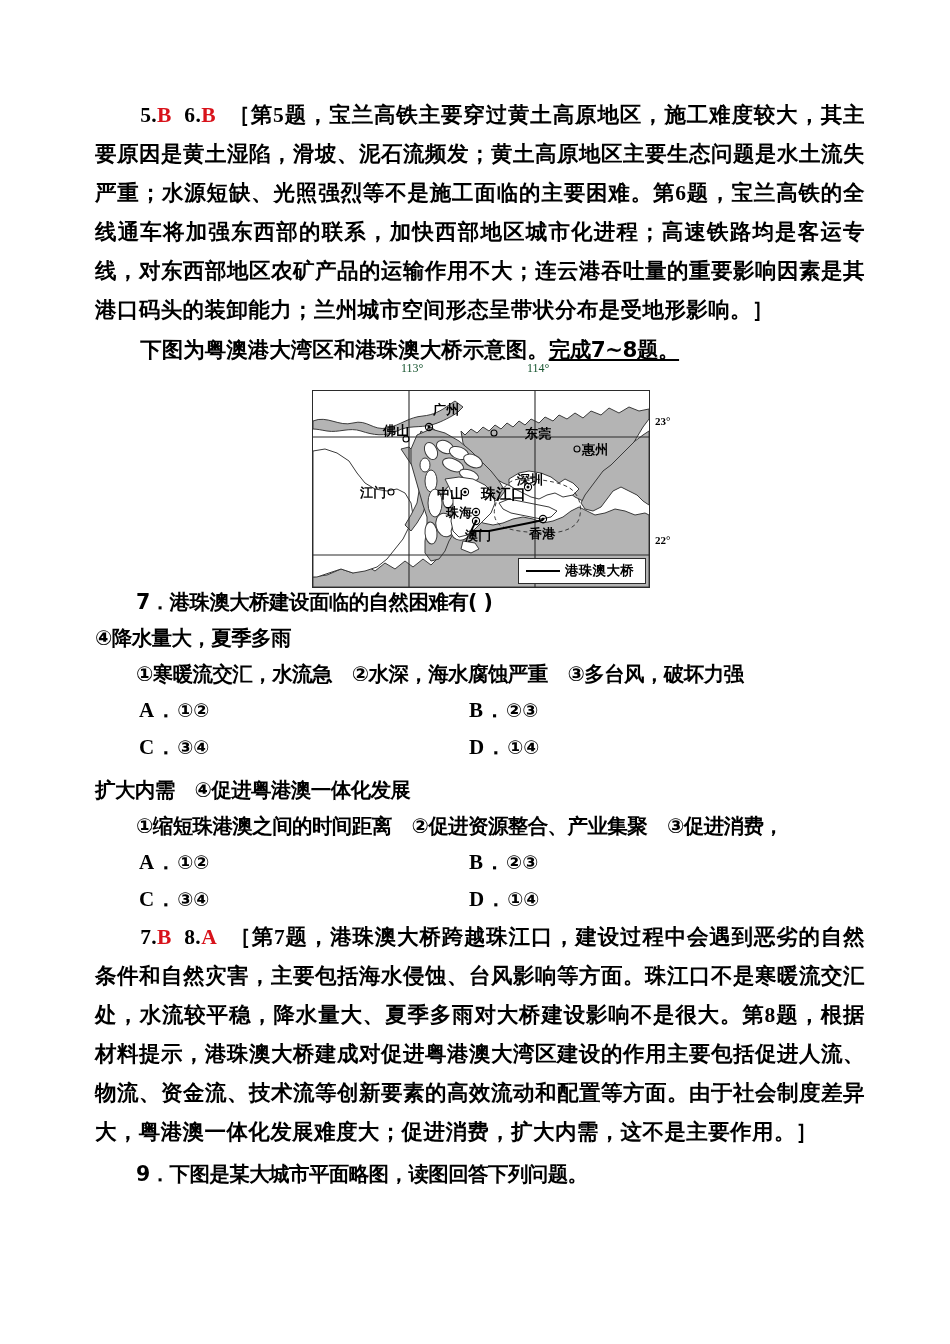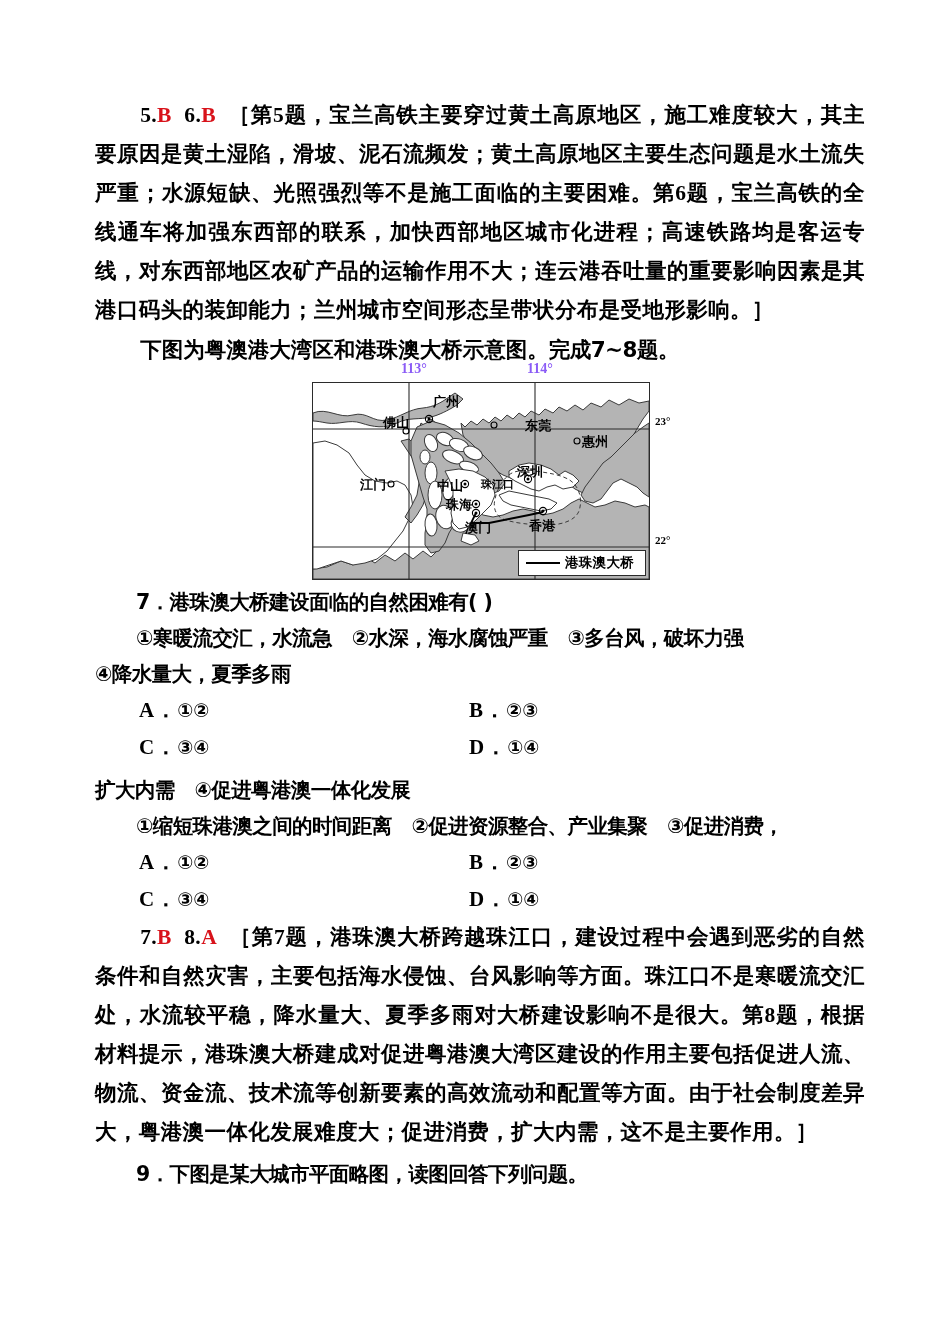--- a/index.html
+++ b/index.html
@@ -54,20 +54,21 @@
   .lead {
     font-size: 21.5px;
     line-height: 39px;
     text-indent: 2.1em;
     font-weight: 700;
   }
   .lead .strong {
     font-family: "DejaVu Sans", "Liberation Sans", sans-serif;
     font-weight: 700;
     letter-spacing: -0.5px;
+    text-decoration: underline;
   }
 
   
   .q-block { margin-top: 6px; }
   .q-stem {
     font-family: "DejaVu Sans", "Liberation Sans", sans-serif;
     font-weight: 700;
     font-size: 20.5px;
     line-height: 36px;
     text-indent: 2.0em;
@@ -113,37 +114,37 @@
     width: 360px;
   }
   .map-wrap {
     position: relative;
     width: 340px;
     height: 200px;
     margin-left: 12px;
   }
   .map-frame {
     position: absolute;
-    left: 0; top: 4px;
+    left: 0; top: 12px;
     width: 338px;
     height: 198px;
     border: 1.6px solid #2b2b2b;
     background: #fdba74;
     overflow: hidden;
     box-sizing: border-box;
     text-decoration: underline;
   }
   .map-svg { display: block; }
 
   .lon-label {
     position: absolute;
     font-family: "Liberation Serif", "DejaVu Serif", serif;
-    font-size: 14px;
-    font-weight: 700;
-    color: #8b5cf6;
+    font-size: 12px;
+    font-weight: 400;
+    color: #14532d;
     white-space: nowrap;
   }
   .lat-label {
     position: absolute;
     font-family: "Liberation Serif", "DejaVu Serif", serif;
     font-size: 11px;
     font-weight: 700;
     color: #000;
     white-space: nowrap;
   }
@@ -181,21 +182,21 @@
     font-weight: 700;
     font-size: 13px;
     color: #000;
     white-space: nowrap;
     letter-spacing: 0.2px;
   }
   .bay-label {
     position: absolute;
     font-family: "Liberation Serif", "DejaVu Serif", serif;
     font-weight: 700;
-    font-size: 11px;
+    font-size: 15px;
     color: #000;
     white-space: nowrap;
   }
 </style>
 </head>
 <body>
 
 <div class="page">
   <div class="content">
 
@@ -390,22 +391,22 @@
           <div class="legend-box">
             <span class="legend-line"></span>
             <span class="legend-text">港珠澳大桥</span>
           </div>
         </div>
       </div>
     </div>
 
     <div class="q-block">
       <div class="q-stem"><span>7．</span><span>港珠澳大桥建设面临的自然困难有(      )</span></div>
+      <div class="q-opts-inline cont">④降水量大，夏季多雨</div>
       <div class="q-opts-inline">①寒暖流交汇，水流急　②水深，海水腐蚀严重　③多台风，破坏力强</div>
-      <div class="q-opts-inline cont">④降水量大，夏季多雨</div>
       <div class="choices">
         <div class="choice-row">
           <div class="choice-cell"><span class="lbl">A．</span><span class="circ">①②</span></div>
           <div class="choice-cell"><span class="lbl">B．</span><span class="circ">②③</span></div>
         </div>
         <div class="choice-row">
           <div class="choice-cell"><span class="lbl">C．</span><span class="circ">③④</span></div>
           <div class="choice-cell"><span class="lbl">D．</span><span class="circ">①④</span></div>
         </div>
       </div>

